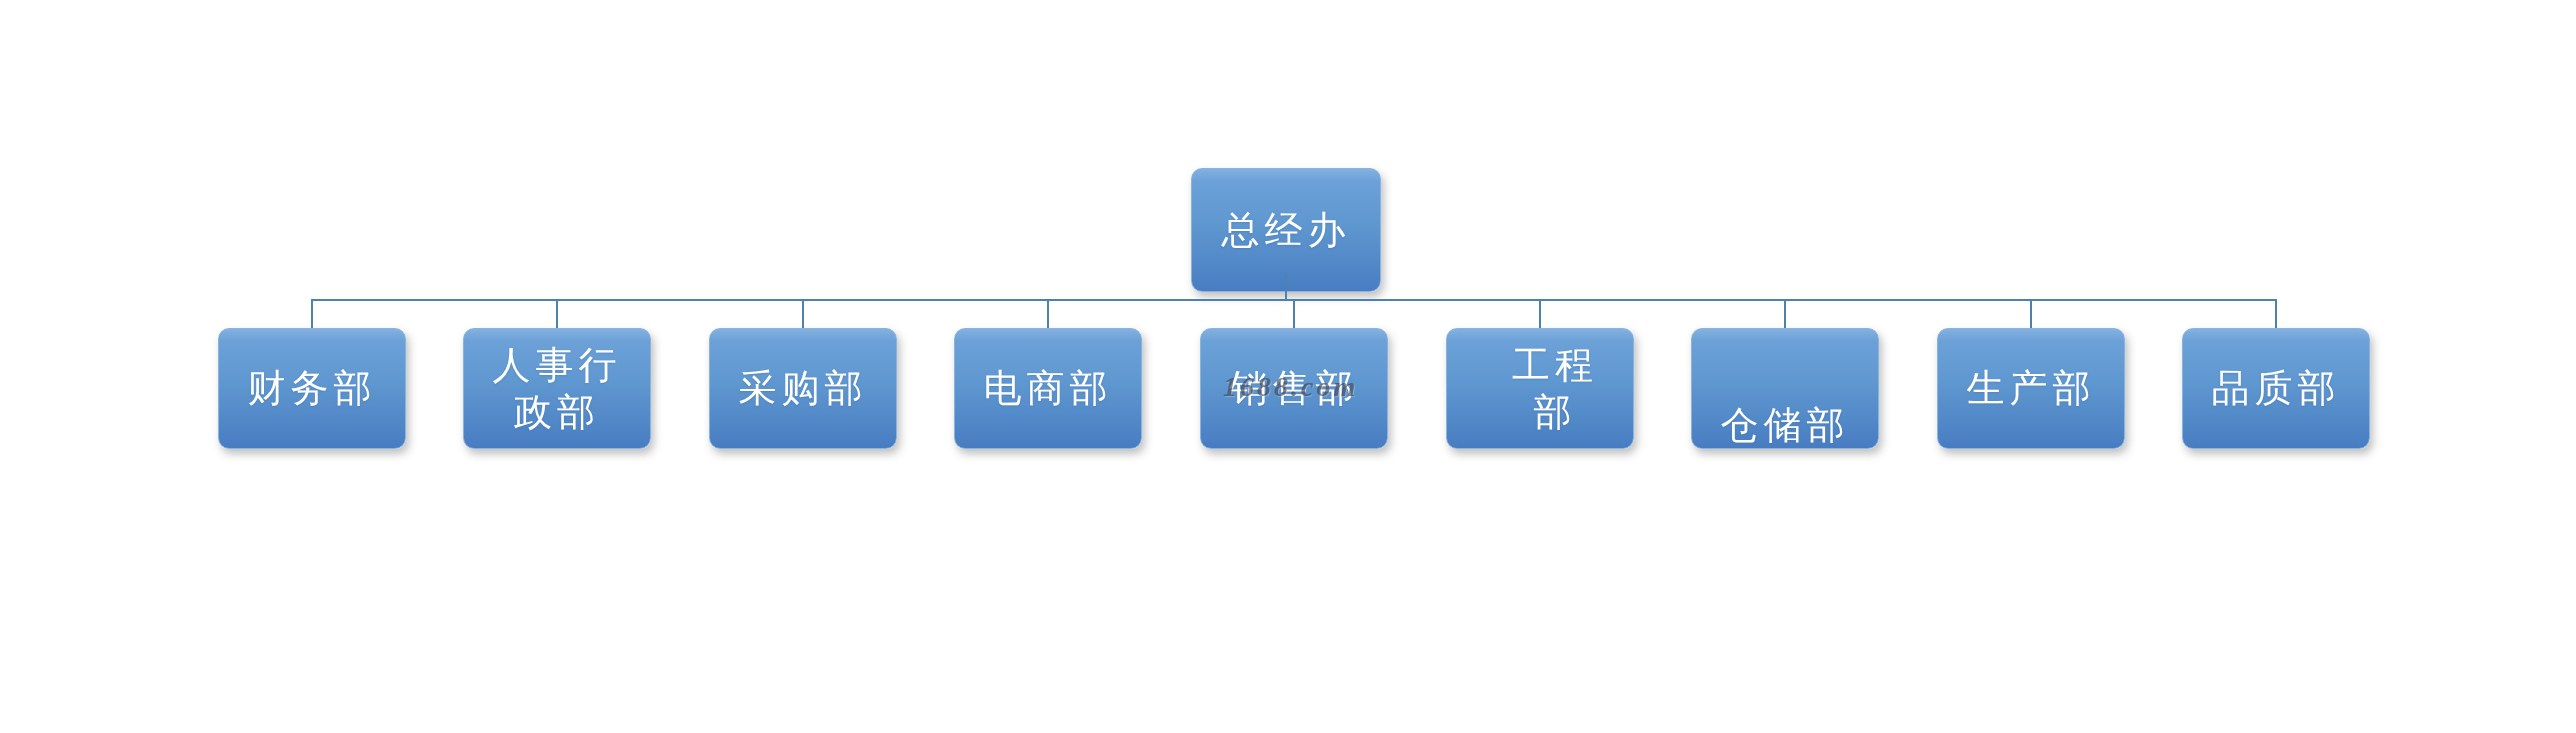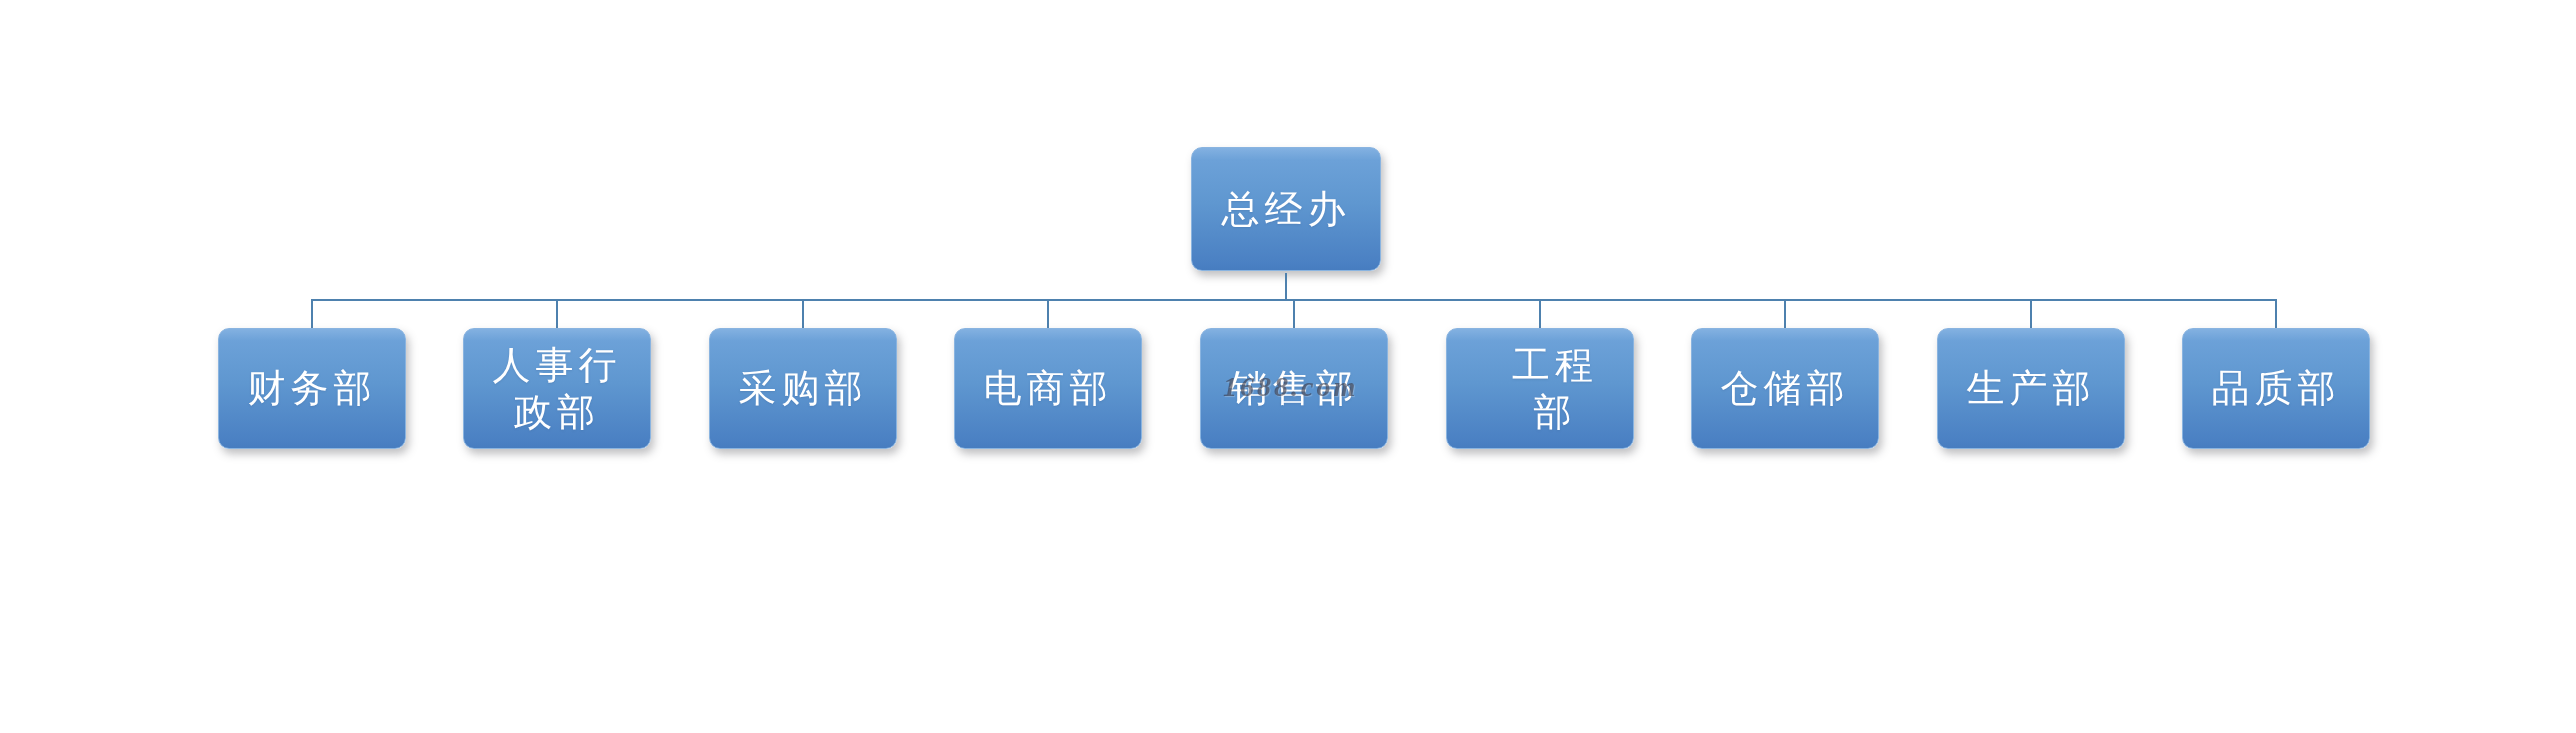--- a/index.html
+++ b/index.html
@@ -30,37 +30,37 @@
     text-align: center;
     font-size: 38px;
     letter-spacing: 5px;
     line-height: 1.22;
     padding: 0 18px;
     text-shadow: 0 1px 2px rgba(70, 110, 160, 0.35);
   }
   .node-label { display: inline-block; }
   .root-node {
     left: 1191px;
-    top: 147px;
+    top: 168px;
     width: 190px;
     height: 124px;
     justify-content: center;
   }
   .dept {
     top: 328px;
     width: 188px;
     height: 121px;
   }
   .d0 { left: 218px;  }
   .d1 { left: 463px;  }
   .d2 { left: 709px;  }
   .d3 { left: 954px;  }
   .d4 { left: 1200px; }
   .d5 { left: 1446px; padding-left: 48px; }
-  .d6 { left: 1691px; }
+  .d6 { left: 1691px; align-items: flex-end; }
   .d7 { left: 1937px; }
   .d8 { left: 2182px; }
 
   
   .connector {
     position: absolute;
     background: #4e81ae;
   }
   .stem {
     left: 1285px;

